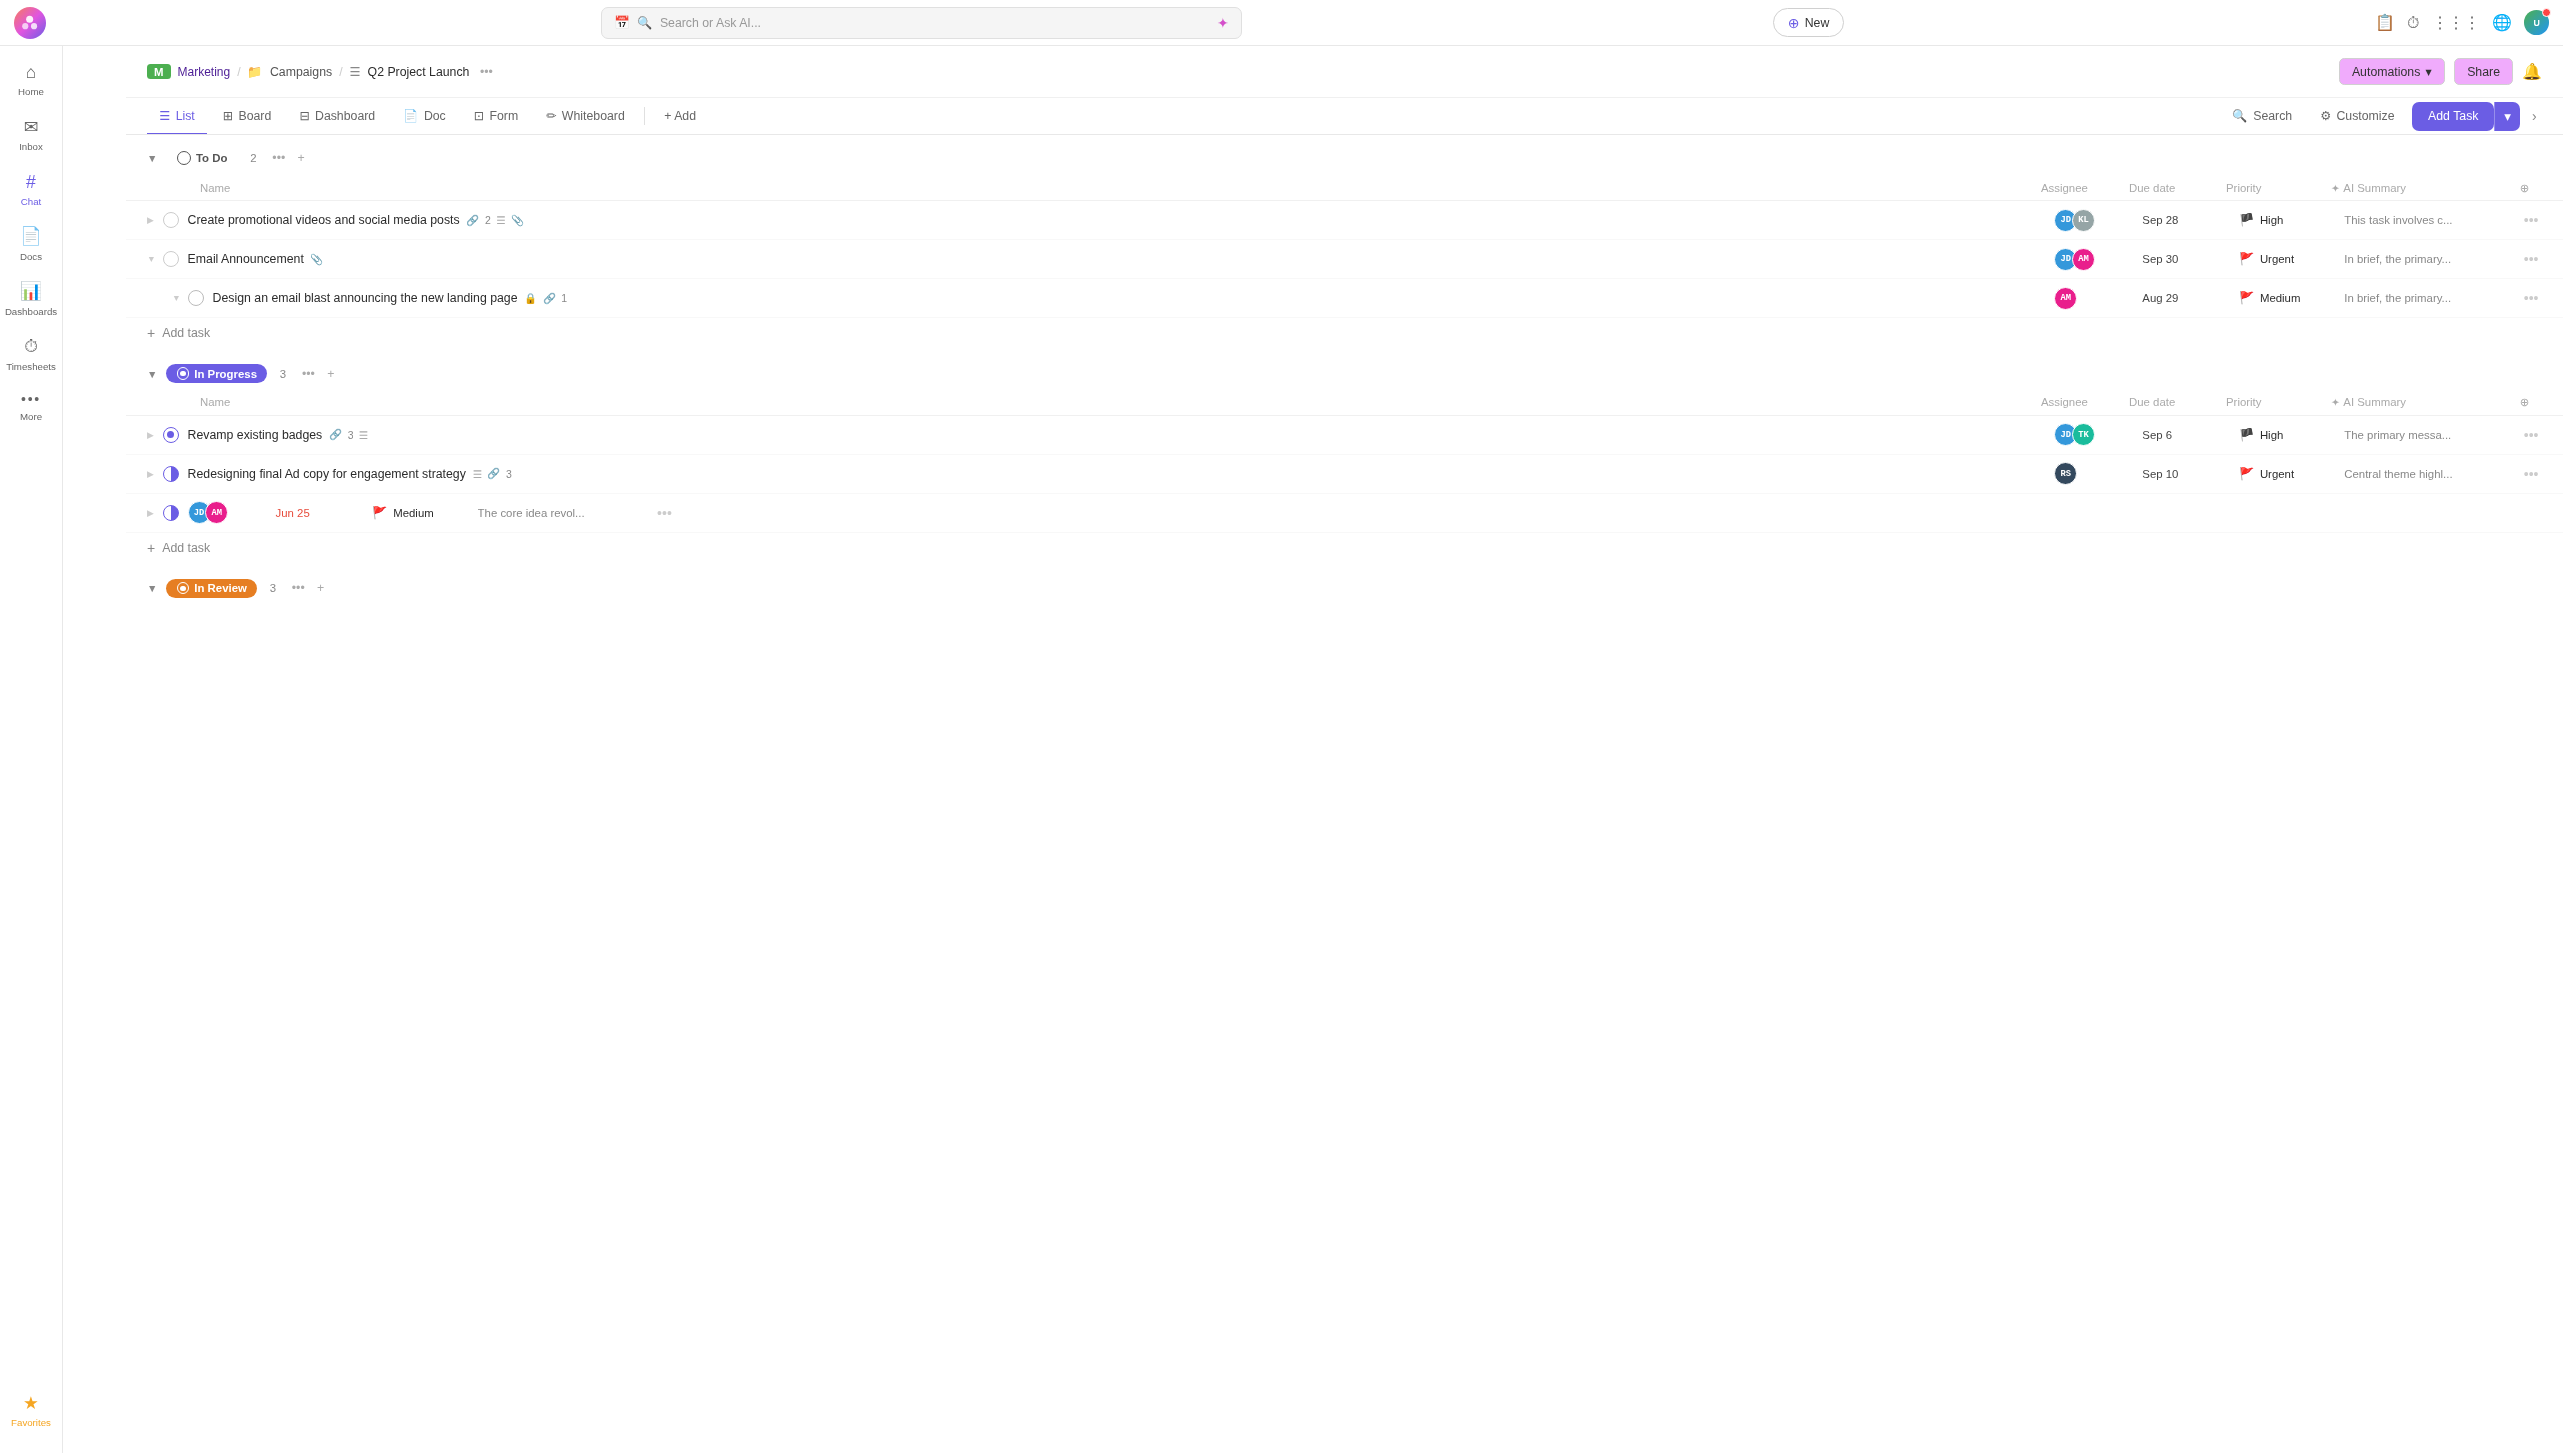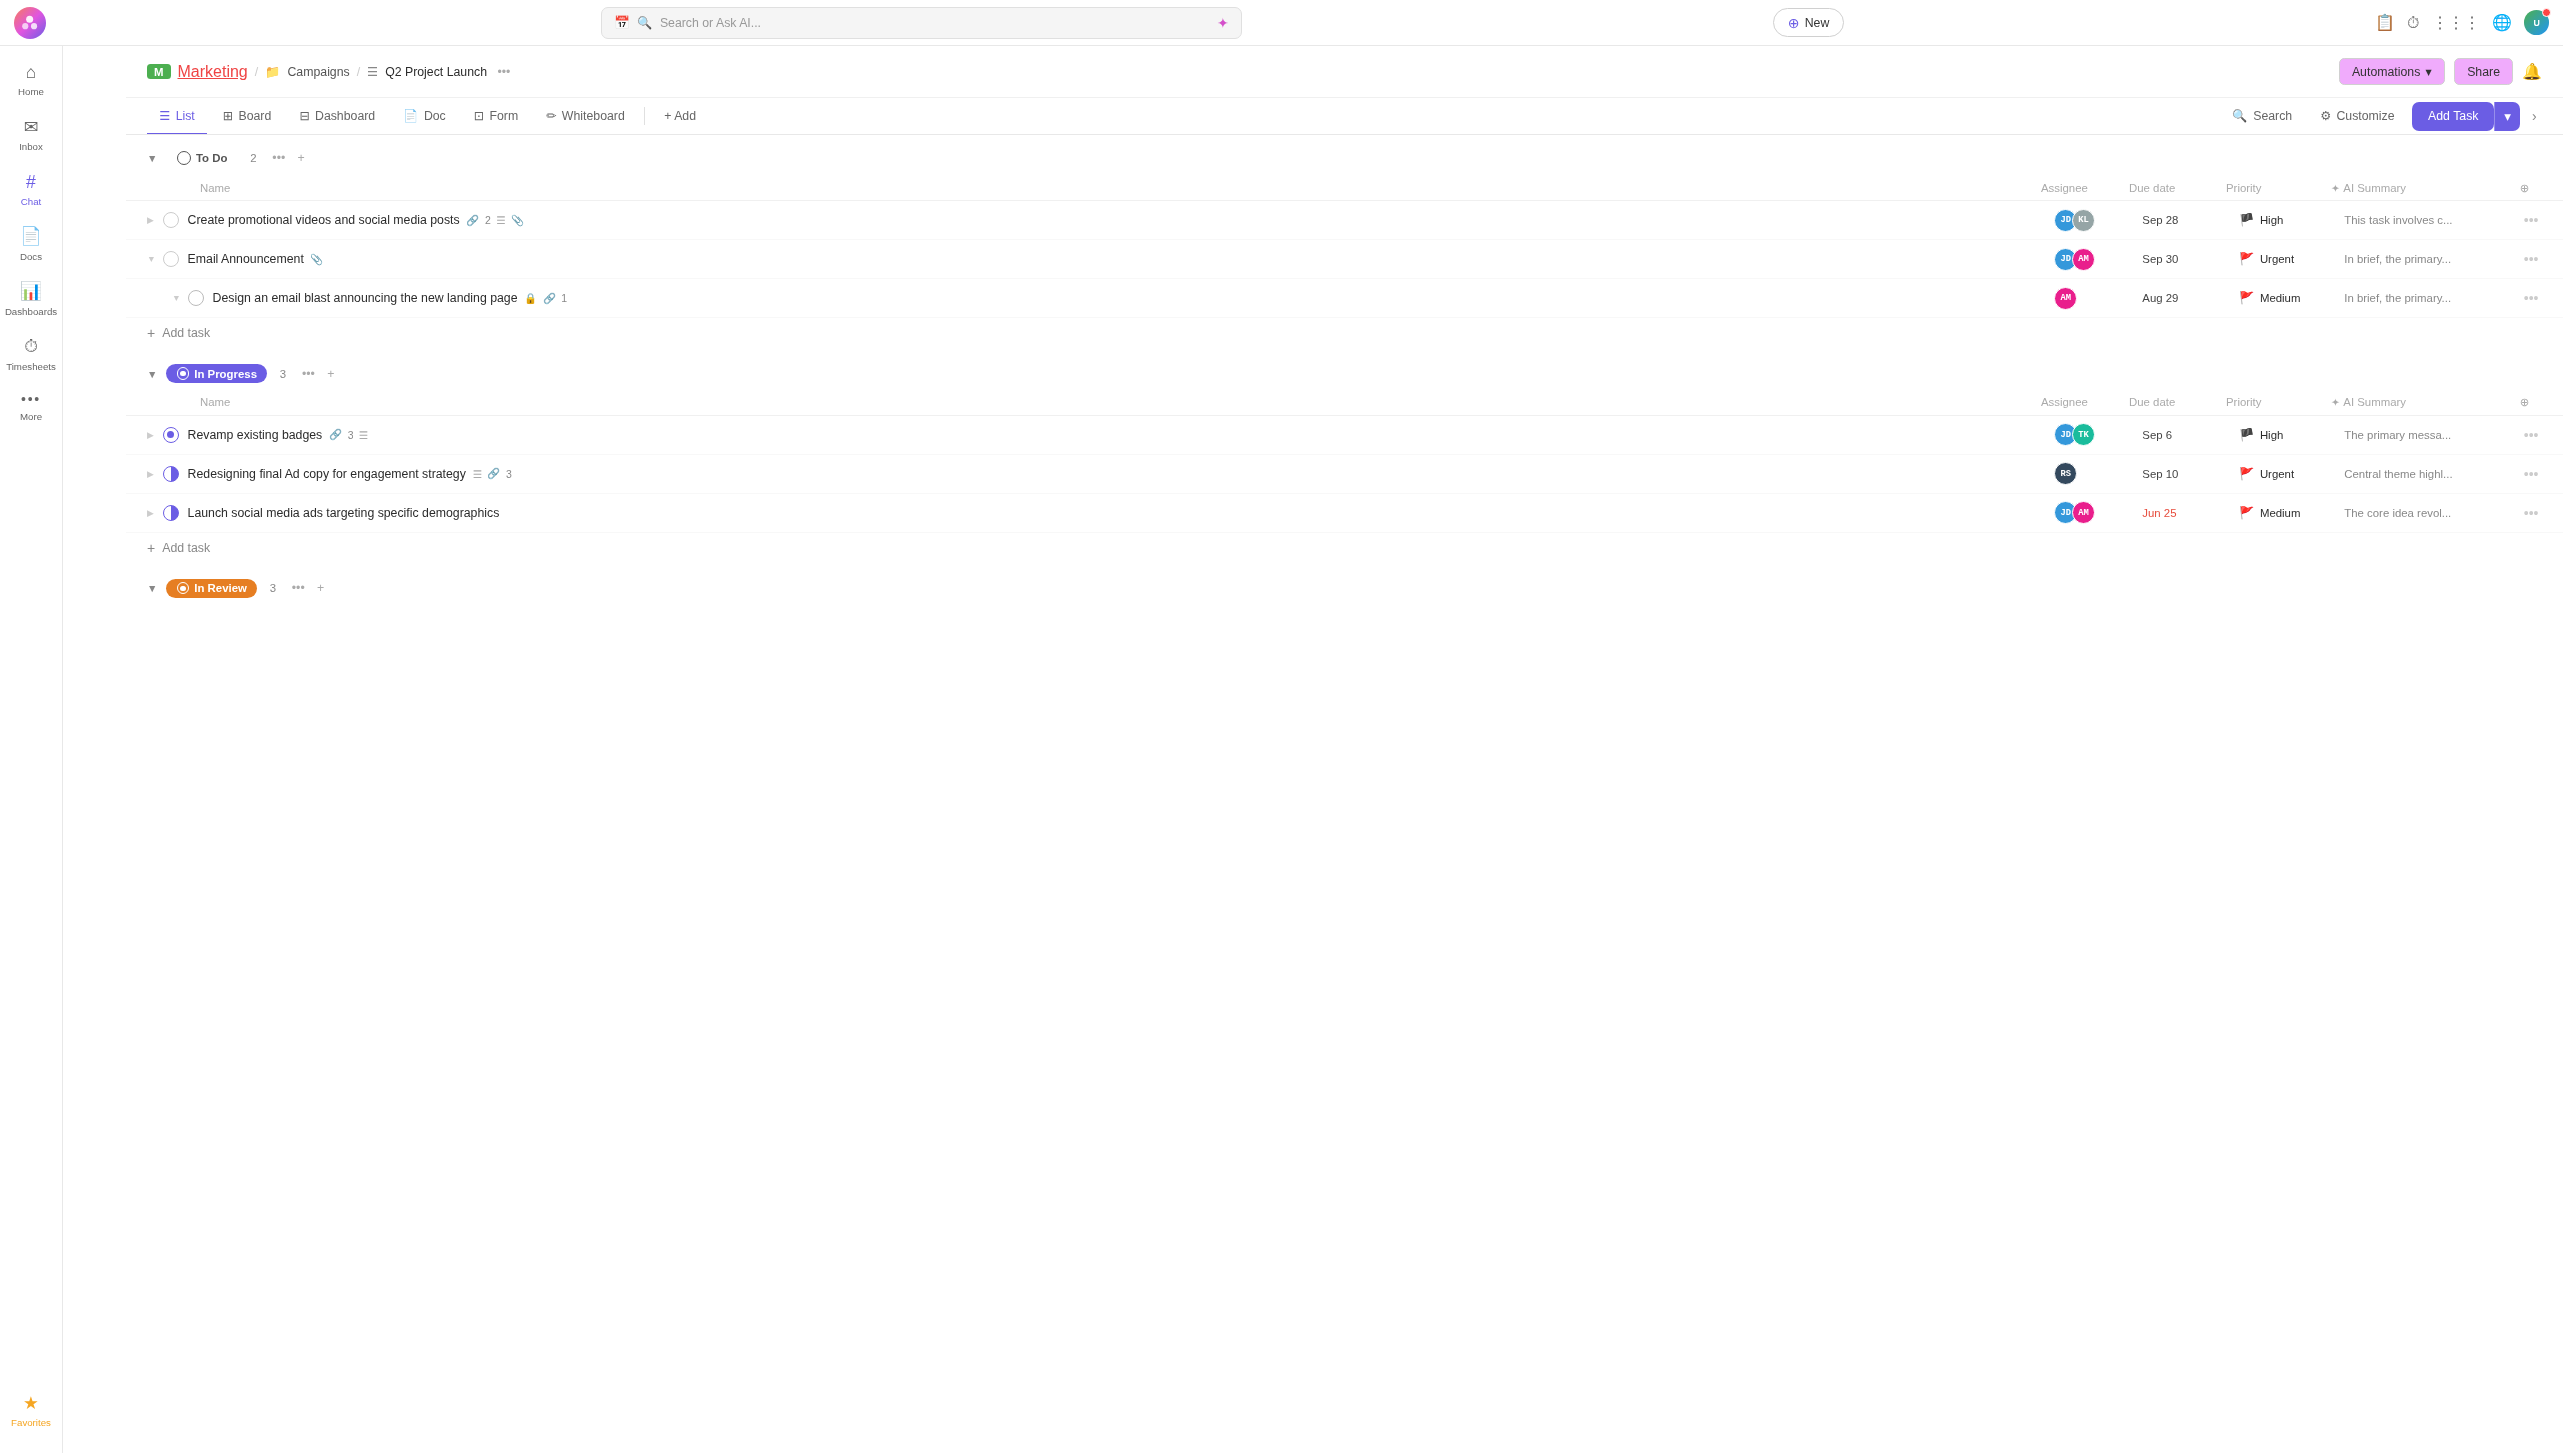--- a/index.html
+++ b/index.html
@@ -181,21 +181,21 @@
     </div>
   </div>
 </div>
 
 <div id="main" style="margin-left:63px;">
 
   <div id="breadcrumb">
     <div class="bc-item marketing">
       <span>M</span>
     </div>
-    <span style="color:#ef4444;font-size:16px;text-decoration:underline;">Marketing</span>
+    <span style="color:#4c1d95;font-size:12px;">Marketing</span>
     <span class="bc-sep">/</span>
     <span style="color:#888;">📁</span>
     <span style="color:#555;">Campaigns</span>
     <span class="bc-sep">/</span>
     <span style="color:#888;">☰</span>
     <span style="color:#2c2c2c;font-weight:500;">Q2 Project Launch</span>
     <span class="bc-more">•••</span>
     <div class="right-icons">
       <button class="btn">
         <span>Automations</span>
@@ -435,23 +435,20 @@
           <span class="priority-flag urgent">🚩</span>
           <span>Urgent</span>
         </div>
         <div class="ai-summary">Central theme highl...</div>
         <span class="row-more">•••</span>
       </div>
 
       <div class="task-row">
         <span class="task-expand" style="color:#ccc;">▶</span>
         <div class="task-check" style="background: conic-gradient(#6b5de4 0deg 180deg, transparent 180deg 360deg); border-color:#6b5de4;"></div>
-        <div class="task-name">
-          <span>Launch social media ads targeting specific demographics</span>
-        </div>
         <div class="avatars">
           <div class="avatar-sm av-blue">JD</div>
           <div class="avatar-sm av-pink">AM</div>
         </div>
         <div class="due-date overdue">Jun 25</div>
         <div class="priority-cell">
           <span class="priority-flag medium">🚩</span>
           <span>Medium</span>
         </div>
         <div class="ai-summary">The core idea revol...</div>

